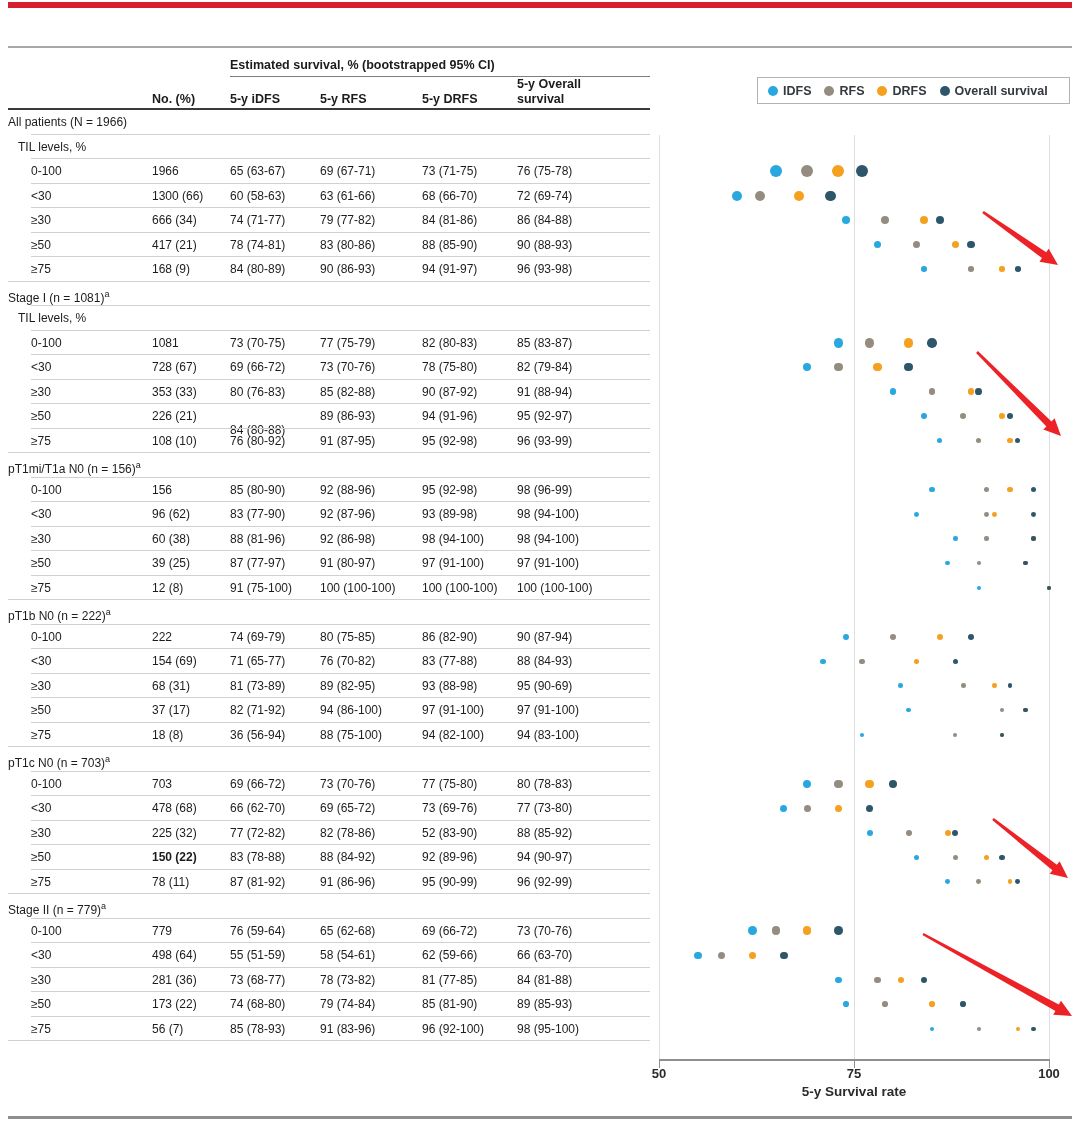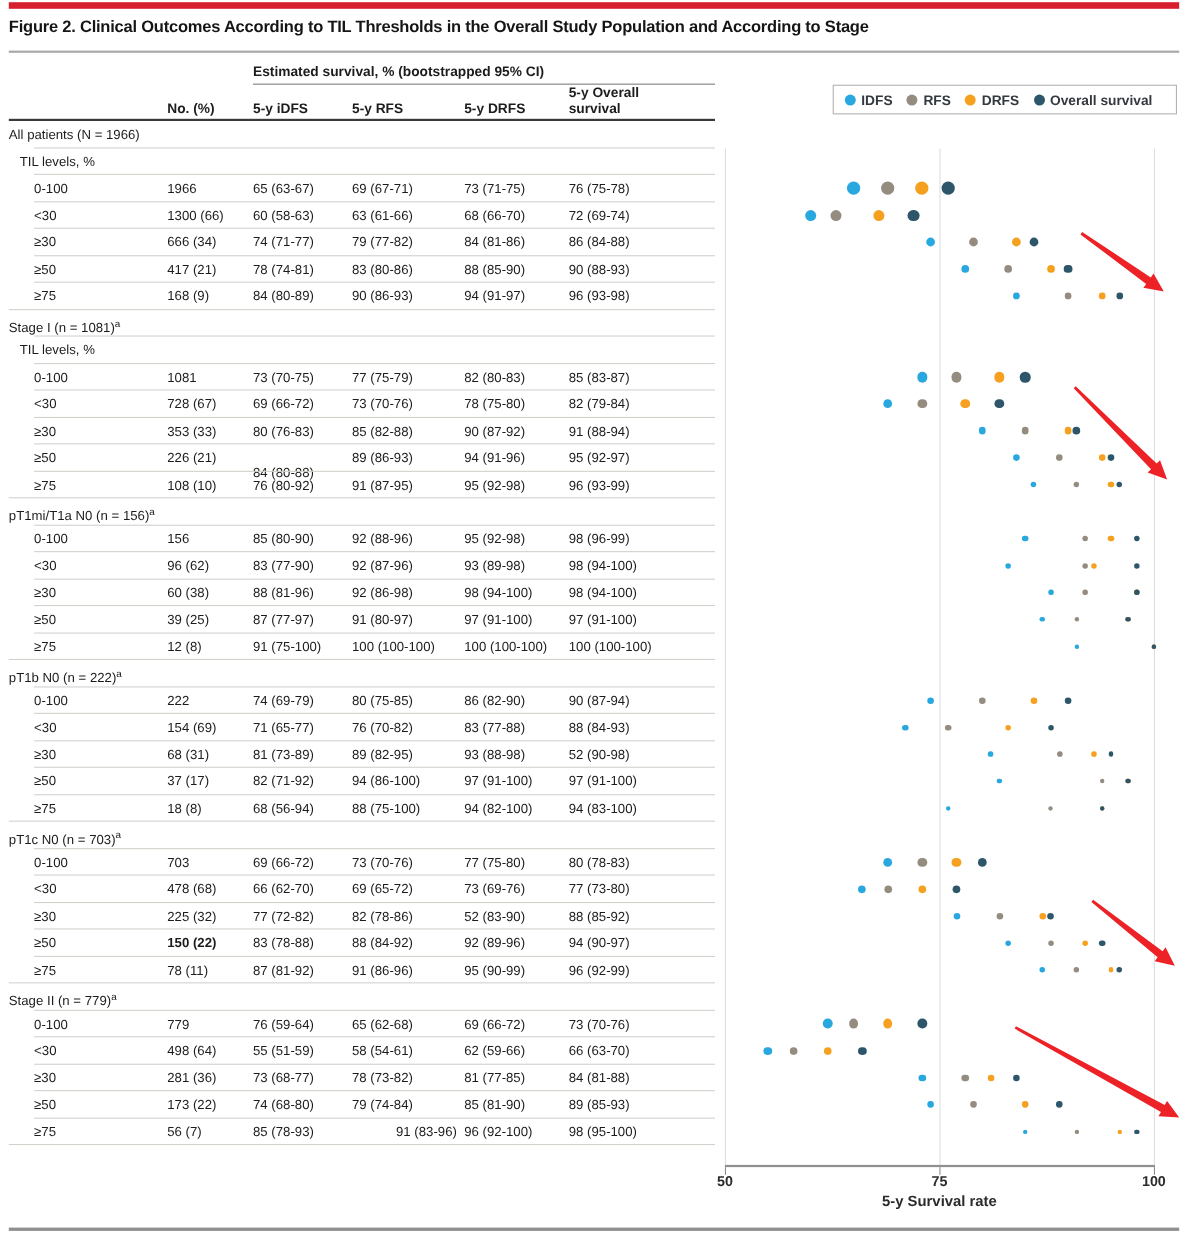--- a/index.html
+++ b/index.html
@@ -22,21 +22,20 @@
   .ticklbl{position:absolute;font-size:13px;font-weight:bold;color:#2b2b2b;transform:translateX(-50%);}
   .axis-title{position:absolute;font-size:13.5px;font-weight:bold;color:#2b2b2b;transform:translateX(-50%);}
   sup{font-size:9px;}
   svg.overlay{position:absolute;left:0;top:0;pointer-events:none;}
 </style>
 </head>
 <body>
 
 <div class="page">
   <div class="abs" style="left:8px;top:2px;width:1064px;height:6px;background:#d6202f;"></div>
-  <div class="title">Figure 2. Clinical Outcomes According to TIL Thresholds in the Overall Study Population and According to Stage</div>
   <div class="rule" style="left:8px;top:46px;width:1064px;height:2px;background:#a8a8a8;"></div>
 
   <div class="span-head">Estimated survival, % (bootstrapped 95% CI)</div>
   <div class="rule" style="left:230px;top:76px;width:420px;background:#7e7e7e;"></div>
   <div class="colhead" style="left:152px;top:92px;">No. (%)</div>
   <div class="colhead" style="left:230px;top:92px;">5-y iDFS</div>
   <div class="colhead" style="left:320px;top:92px;">5-y RFS</div>
   <div class="colhead" style="left:422px;top:92px;">5-y DRFS</div>
   <div class="colhead" style="left:517px;top:77px;width:72px;">5-y Overall survival</div>
   <div class="rule" style="left:8px;top:108px;width:642px;height:2px;background:#3a3a3a;"></div>
@@ -237,36 +236,36 @@
         <span style="left: 422px;">83 (77-88)</span>
         <span style="left: 517px;">88 (84-93)</span>
         <div class="rowline" style="left: 31px; width: 619px; top: 23.5px;"></div>
       </div>
       <div class="row" style="top: 563.5px; height: 24.5px;">
         <span style="left: 31px;">≥30</span>
         <span style="left: 152px;">68 (31)</span>
         <span style="left: 230px;">81 (73-89)</span>
         <span style="left: 320px;">89 (82-95)</span>
         <span style="left: 422px;">93 (88-98)</span>
-        <span style="left: 517px;">52 (90-98)</span>
+        <span style="left: 517px;">95 (90-69)</span>
         <div class="rowline" style="left: 31px; width: 619px; top: 23.5px;"></div>
       </div>
       <div class="row" style="top: 588px; height: 24.5px;">
         <span style="left: 31px;">≥50</span>
         <span style="left: 152px;">37 (17)</span>
         <span style="left: 230px;">82 (71-92)</span>
         <span style="left: 320px;">94 (86-100)</span>
         <span style="left: 422px;">97 (91-100)</span>
         <span style="left: 517px;">97 (91-100)</span>
         <div class="rowline" style="left: 31px; width: 619px; top: 23.5px;"></div>
       </div>
       <div class="row" style="top: 612.5px; height: 24.5px;">
         <span style="left: 31px;">≥75</span>
         <span style="left: 152px;">18 (8)</span>
-        <span style="left: 230px;">68 (56-94)</span>
+        <span style="left: 230px;">36 (56-94)</span>
         <span style="left: 320px;">88 (75-100)</span>
         <span style="left: 422px;">94 (82-100)</span>
         <span style="left: 517px;">94 (83-100)</span>
         <div class="rowline" style="left: 8px; width: 642px; top: 23.5px;"></div>
       </div>
       <div class="row" style="top: 637px; height: 24.5px;">
         <span style="left: 8px;">pT1c N0 (n = 703)<sup>a</sup></span>
         <div class="rowline" style="left: 31px; width: 619px; top: 23.5px;"></div>
       </div>
       <div class="row" style="top: 661.5px; height: 24.5px;">
@@ -351,21 +350,21 @@
         <span style="left: 230px;">74 (68-80)</span>
         <span style="left: 320px;">79 (74-84)</span>
         <span style="left: 422px;">85 (81-90)</span>
         <span style="left: 517px;">89 (85-93)</span>
         <div class="rowline" style="left: 31px; width: 619px; top: 23.5px;"></div>
       </div>
       <div class="row" style="top: 906.5px; height: 24.5px;">
         <span style="left: 31px;">≥75</span>
         <span style="left: 152px;">56 (7)</span>
         <span style="left: 230px;">85 (78-93)</span>
-        <span style="left: 320px; margin-left: 40px;">91 (83-96)</span>
+        <span style="left: 320px;">91 (83-96)</span>
         <span style="left: 422px;">96 (92-100)</span>
         <span style="left: 517px;">98 (95-100)</span>
         <div class="rowline" style="left: 8px; width: 642px; top: 23.5px;"></div>
       </div>
     </div>
 
   <div class="abs" id="plot" style="left:0;top:0;width:1080px;height:1129px;">
       <div class="gridline" style="left: 659px; top: 135px; height: 924px;"></div>
       <div class="gridline" style="left: 854px; top: 135px; height: 924px;"></div>
       <div class="gridline" style="left: 1049px; top: 135px; height: 924px;"></div>

